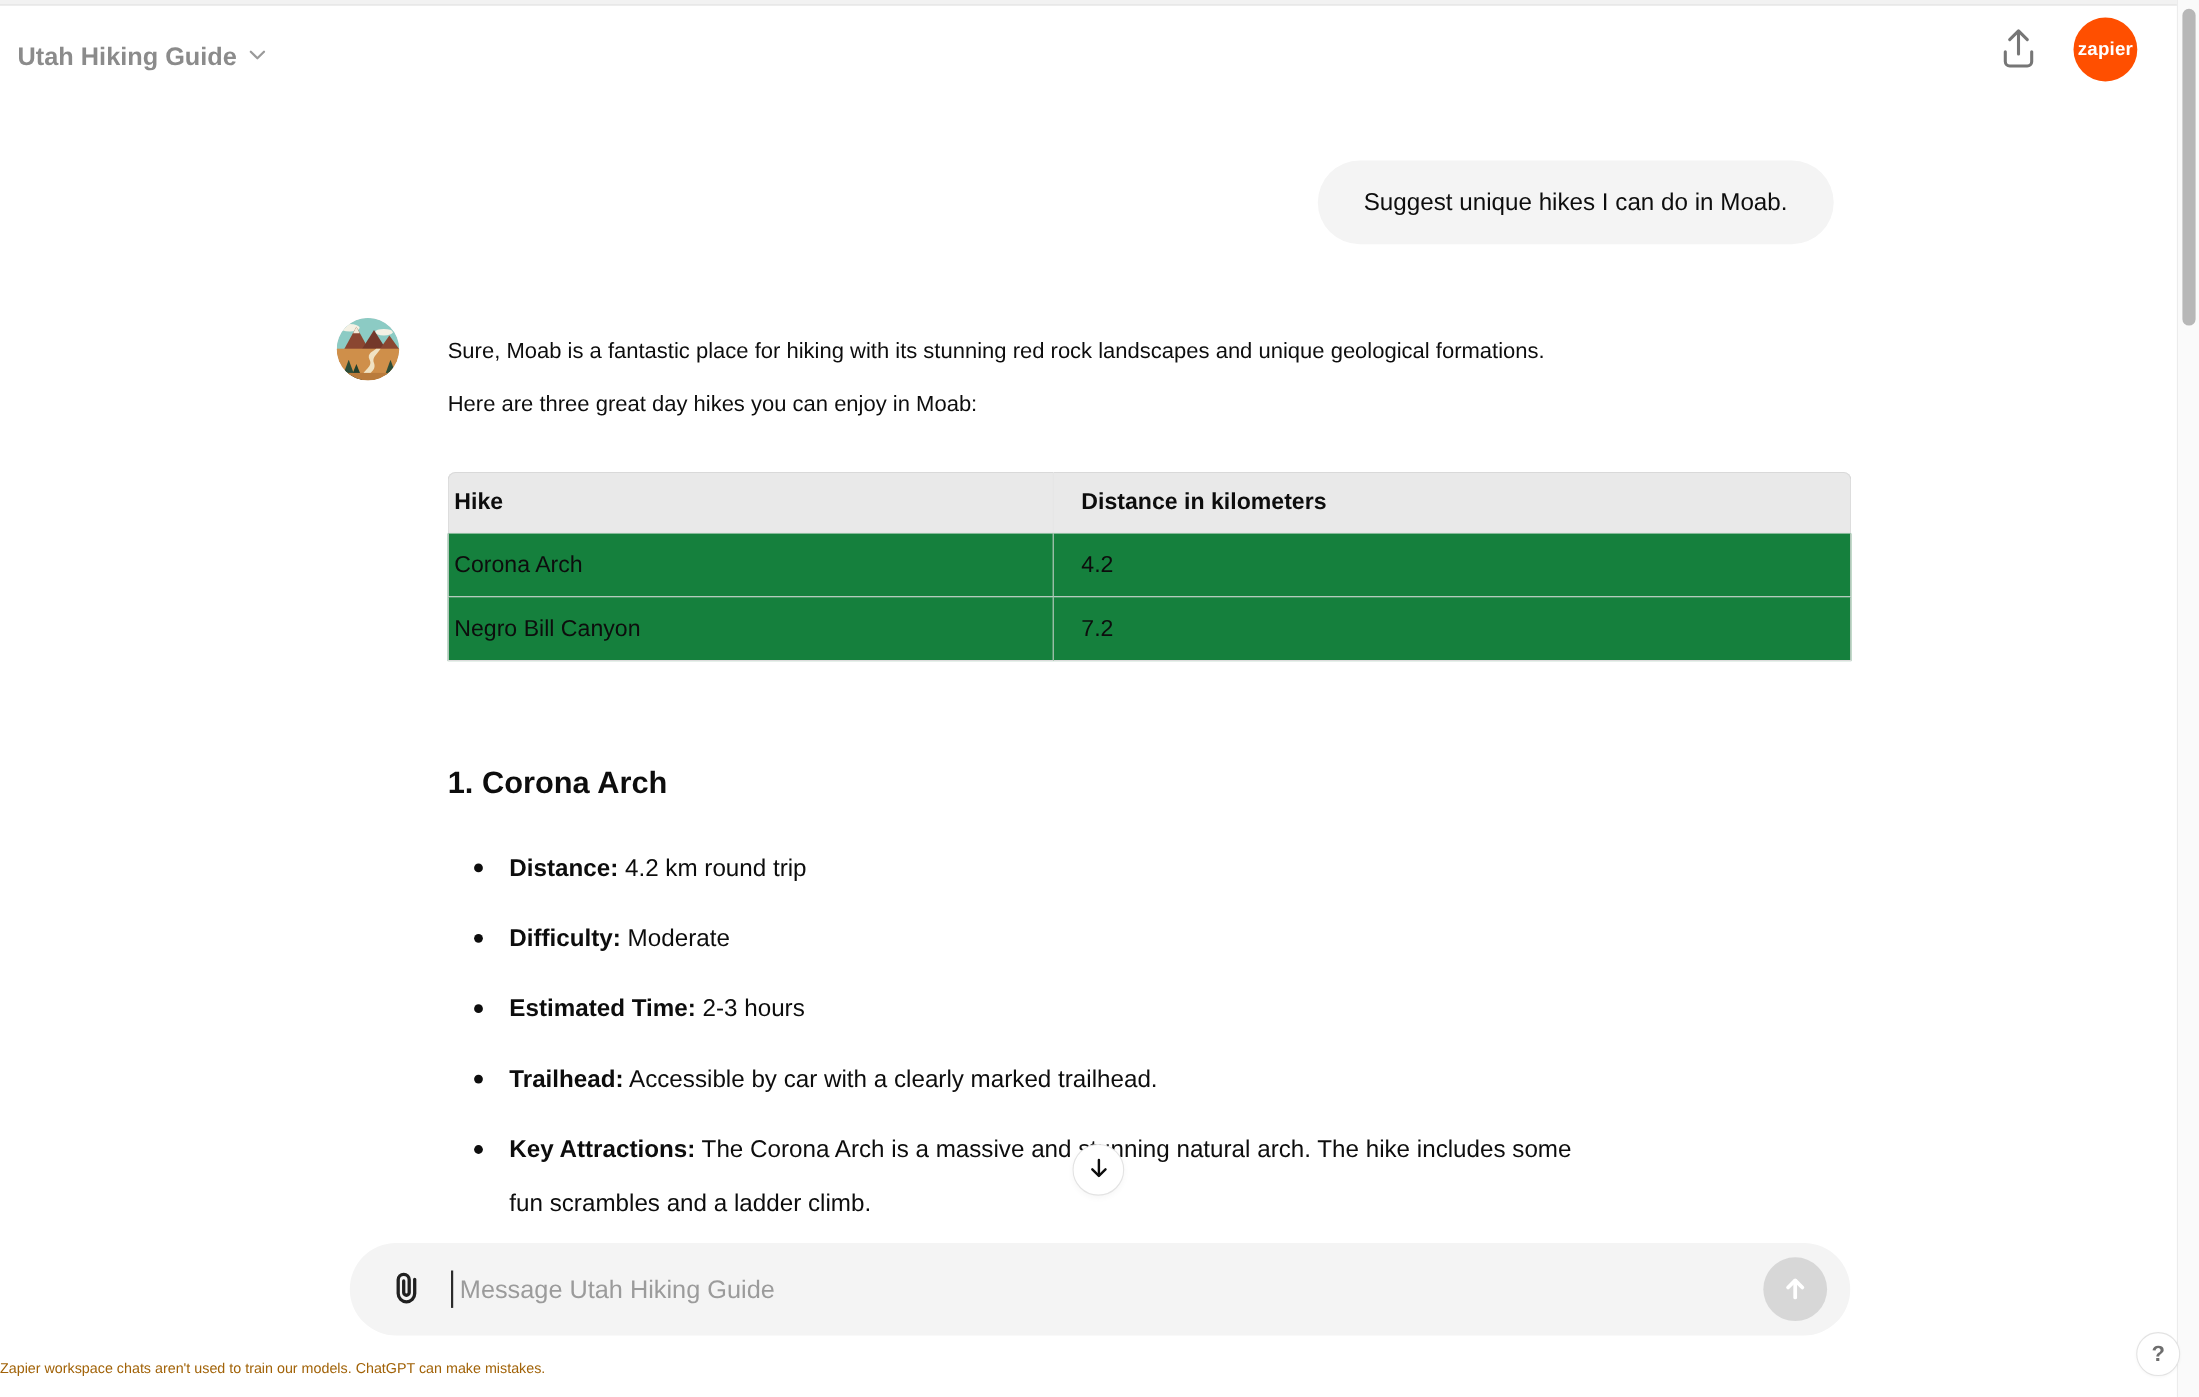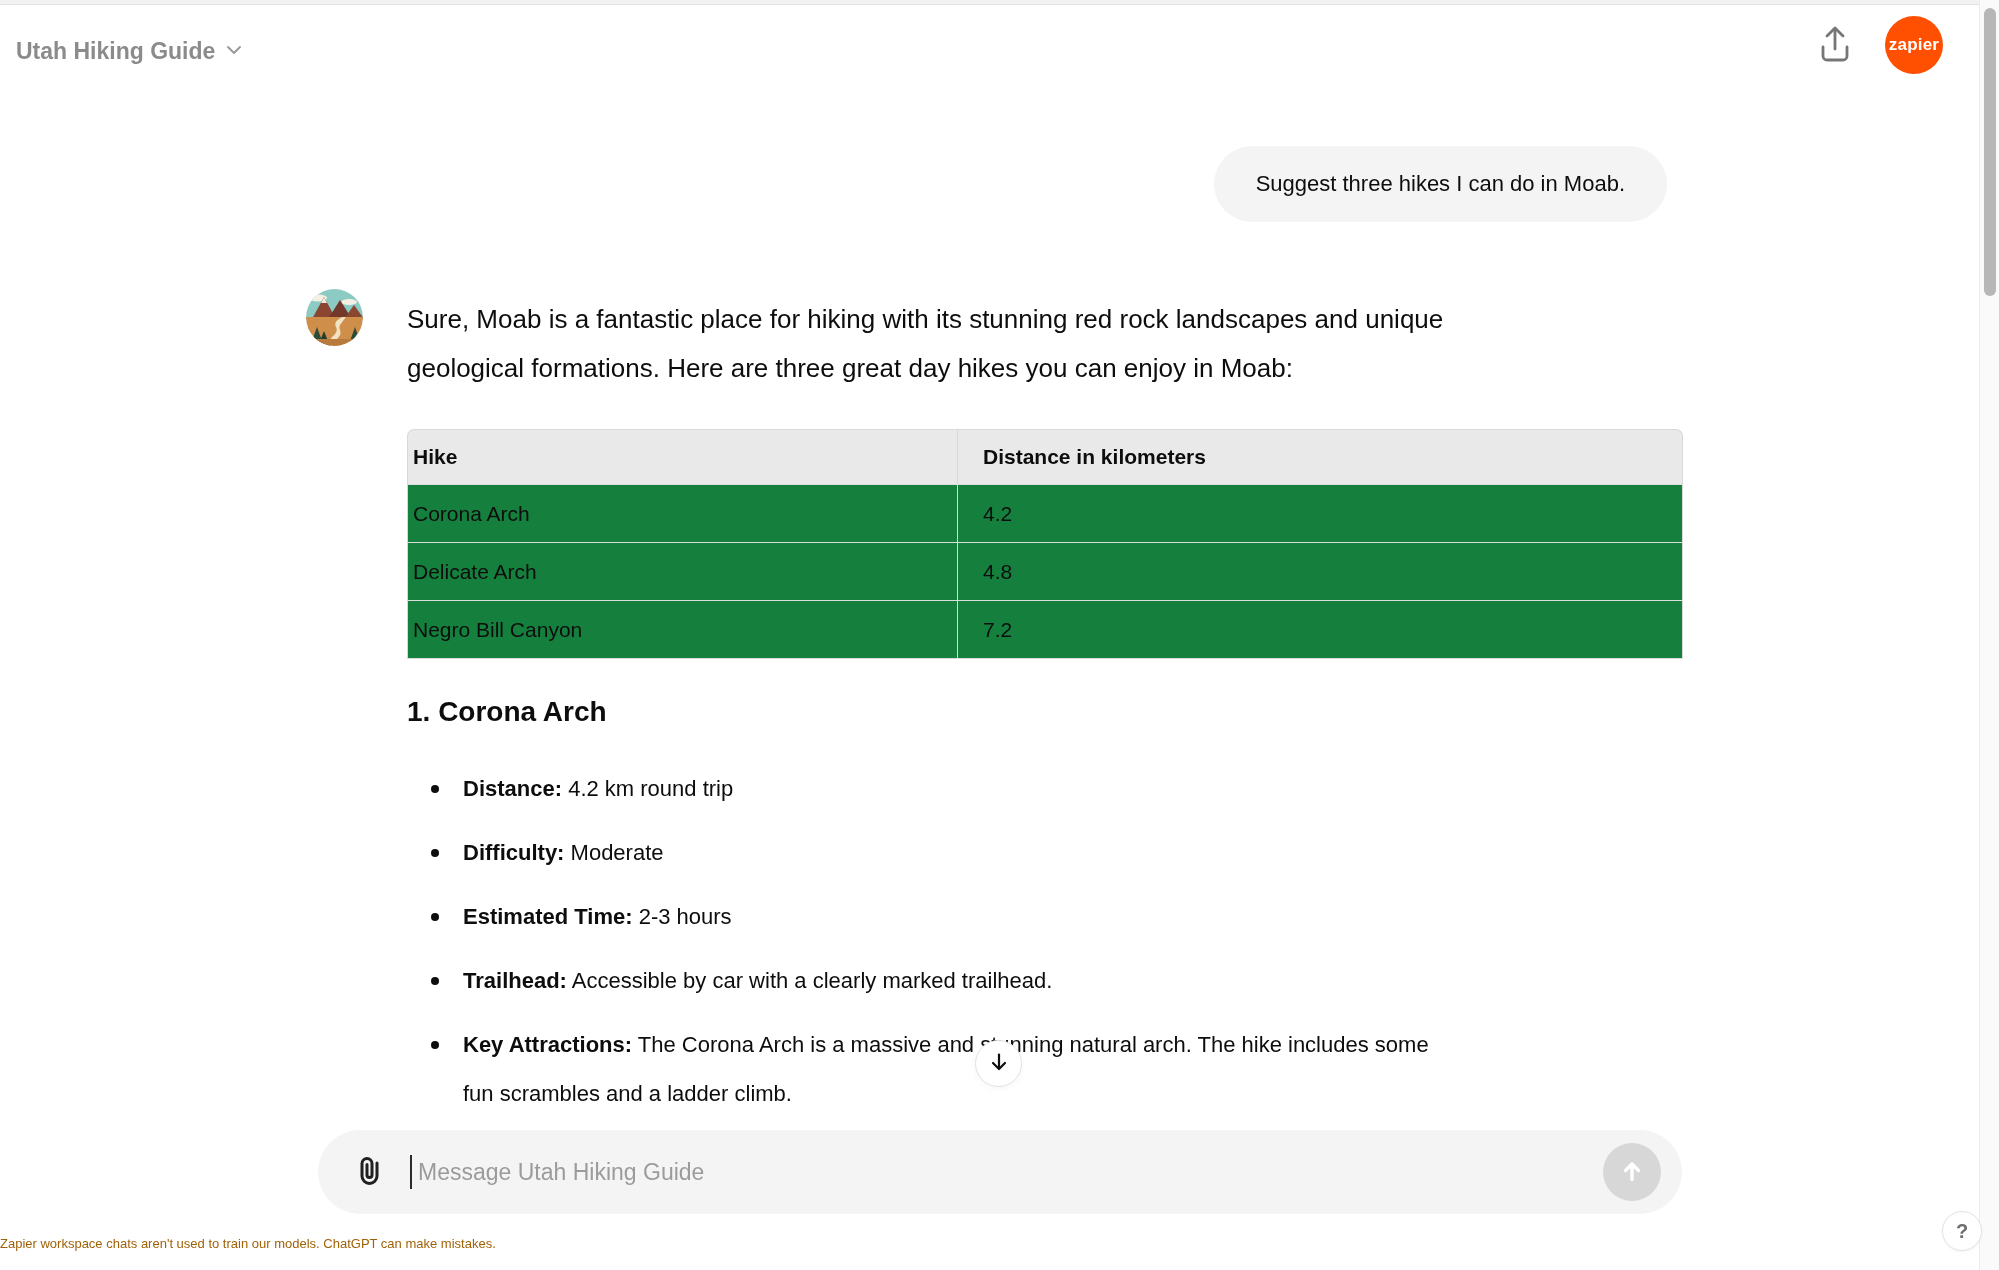--- a/index.html
+++ b/index.html
@@ -30,21 +30,21 @@
 
   
   .user-bubble { position:absolute; right:332px; top:146px; max-width:900px;
                  background:#f4f4f4; border-radius:38px; padding:22px 42px;
                  font-size:22px; line-height:32px; color:#0d0d0d; }
 
   
   .avatar { position:absolute; left:306px; top:289px; width:57px; height:57px;
             border-radius:50%; overflow:hidden; box-shadow:0 0 0 1px rgba(0,0,0,.12) inset; }
   .assistant-paragraph { position:absolute; left:407px; top:295px; width:1276px; max-width:1276px;
-                         font-size:26px; line-height:49px; }
+                         font-size:20px; line-height:49px; }
   .assistant-paragraph span { display:inline-block; max-width:1040px; }
 
   
   .hikes-table { position:absolute; left:407px; top:429px; width:1276px;
                  border-collapse:separate; border-spacing:0; font-size:21px; }
   .hikes-table th, .hikes-table td { border-bottom:1px solid #dcdcdc; border-right:1px solid #d9d9d9;
                                      text-align:left; vertical-align:middle; }
   .hikes-table th { background:#e9e9e9; height:56px; font-weight:700; border-top:1px solid #d9d9d9; }
   .hikes-table td { height:58px; background:#15803d; }
   .hikes-table th:first-child, .hikes-table td:first-child { border-left:1px solid #d9d9d9; width:551px; padding-left:5px; }
@@ -118,21 +118,21 @@
     <button class="zapier-badge">
       <span>zapier</span>
     </button>
   </div>
 
   <div class="scrollbar">
     <div class="scroll-thumb"></div>
   </div>
 
   <div class="user-bubble">
-    <span>Suggest three hikes I can do in Moab.</span>
+    <span>Suggest unique hikes I can do in Moab.</span>
   </div>
 
   <div class="avatar">
     <svg width="57" height="57" viewBox="0 0 57 57">
       <defs>
           <clipPath id="avclip">
             <circle cx="28.5" cy="28.5" r="28.5"></circle>
           </clipPath>
         </defs>
       <g clip-path="url(#avclip)">
@@ -163,24 +163,20 @@
         <th>Hike</th>
         <th>Distance in kilometers</th>
       </tr>
     </thead>
     <tbody>
       <tr>
         <td>Corona Arch</td>
         <td>4.2</td>
       </tr>
       <tr>
-        <td>Delicate Arch</td>
-        <td>4.8</td>
-      </tr>
-      <tr>
         <td>Negro Bill Canyon</td>
         <td>7.2</td>
       </tr>
     </tbody>
   </table>
 
   <h3 class="section-heading">1. Corona Arch</h3>
 
   <ul class="bullet-list">
     <li>

